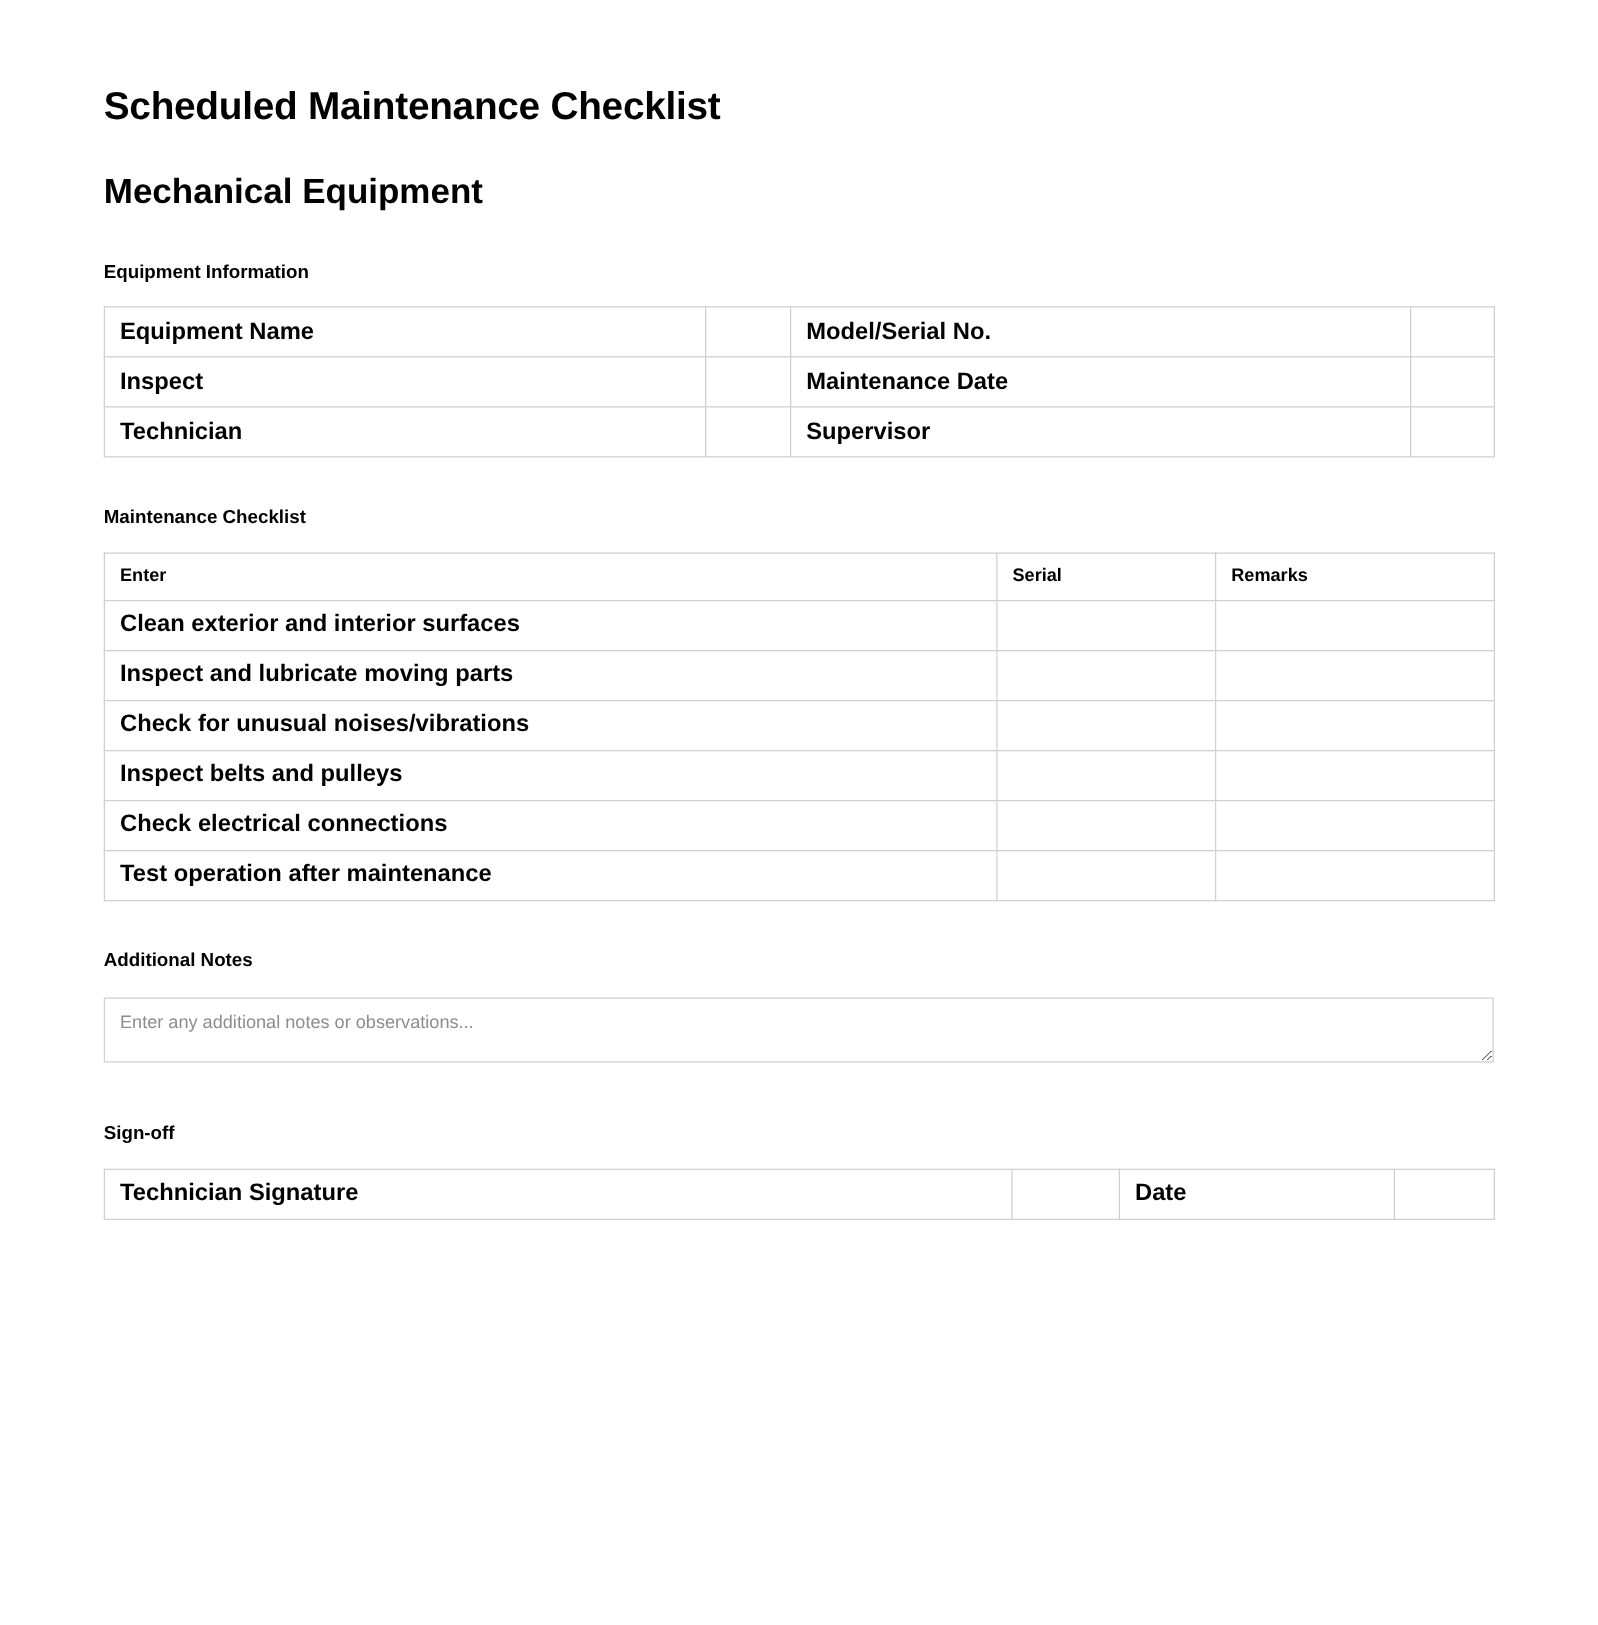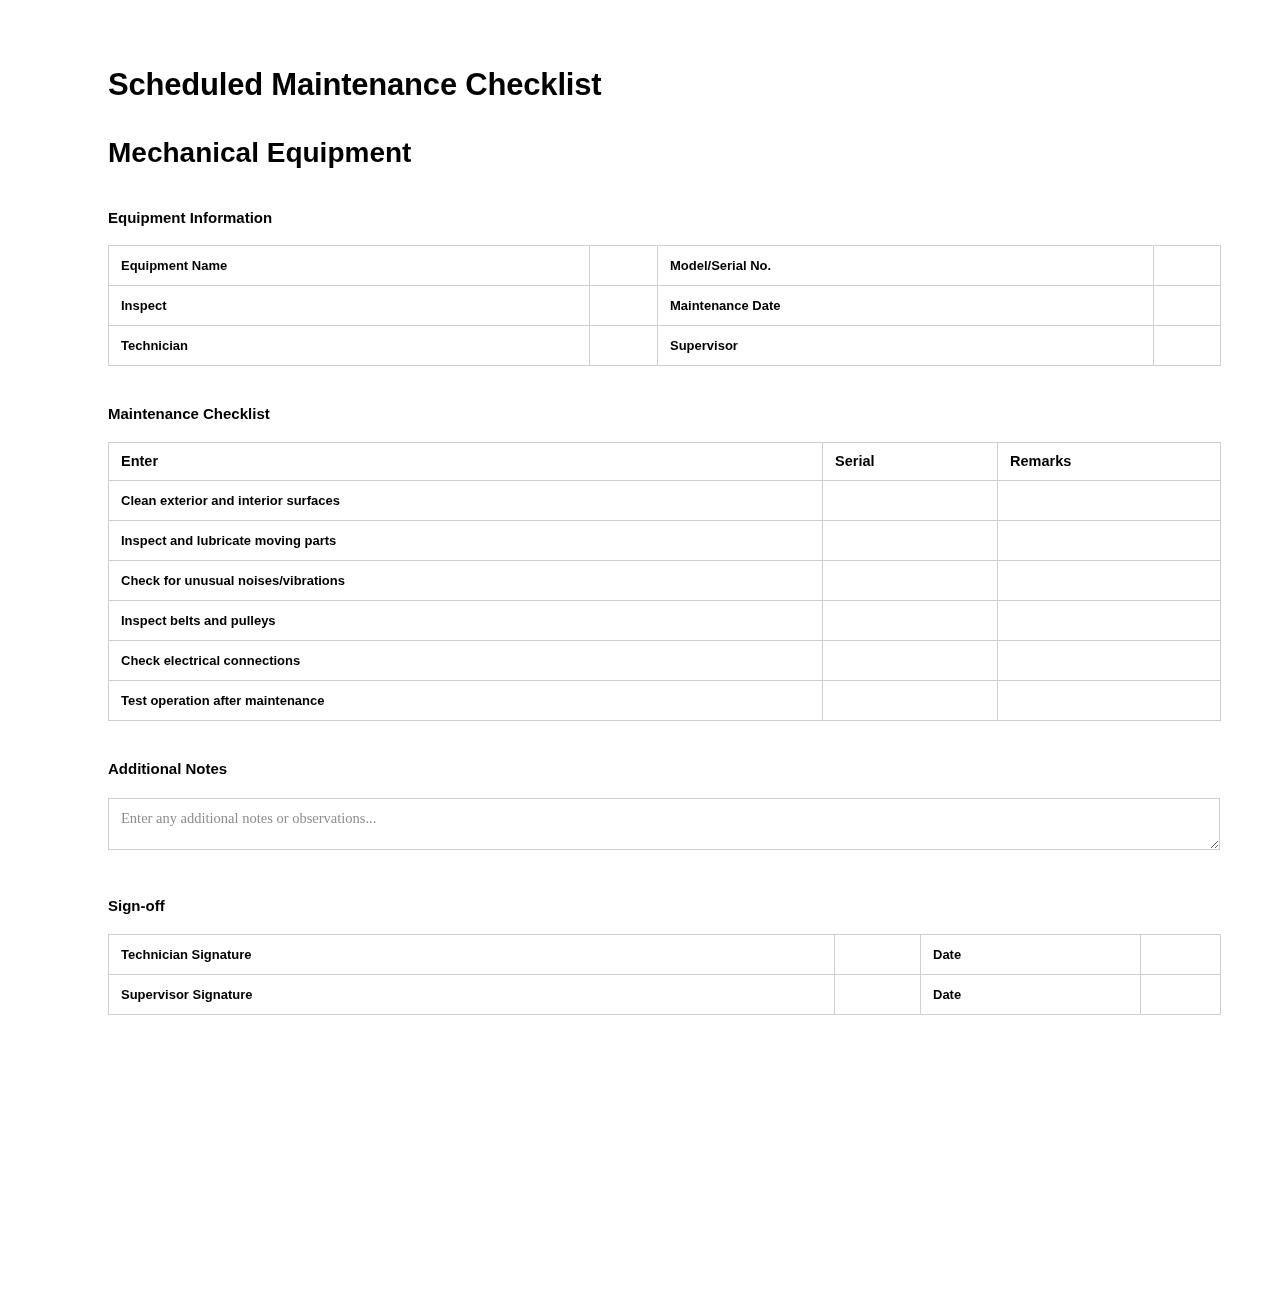--- a/index.html
+++ b/index.html
@@ -8,21 +8,21 @@
     background: #ffffff;
   }
   body {
     width: 1278px;
     height: 1300px;
     font-family: "Liberation Sans", sans-serif;
     color: #000000;
     -webkit-font-smoothing: antialiased;
   }
   .page {
-    padding: 66px 83px 0 108px;
+    padding: 66px 83px 0 83px;
     box-sizing: border-box;
     width: 1278px;
   }
   h1.doc-title {
     font-size: 31px;
     font-weight: bold;
     margin: 0 0 0 0;
     line-height: 1.25;
     letter-spacing: -0.2px;
   }
@@ -44,21 +44,21 @@
     table-layout: fixed;
     margin-top: 18px;
     background: #ffffff;
   }
   table.grid td, table.grid th {
     border: 1px solid #cfcfcf;
     padding: 0 12px;
     height: 38px;
     vertical-align: middle;
     text-align: left;
-    font-size: 13px;
+    font-size: 19px;
   }
   
   table.info td.lbl {
     font-weight: bold;
   }
   table.info td.val {
     background: #ffffff;
   }
   table.info col.c1 { width: 481px; }
   table.info col.c2 { width: 68px; }
@@ -95,21 +95,21 @@
 
   .notes-wrap {
     margin-top: 20px;
   }
   textarea.notes {
     width: 1112px;
     height: 52px;
     box-sizing: border-box;
     border: 1px solid #cfcfcf;
     padding: 10px 12px;
-    font-family: Liberation Serif, serif;
+    font-family: Liberation Sans, sans-serif;
     font-size: 14.5px;
     color: #222222;
     resize: vertical;
     outline: none;
     background: #ffffff;
     line-height: 1.3;
   }
   textarea.notes::placeholder {
     color: #8d8d8d;
     opacity: 1;
@@ -222,23 +222,17 @@
           <col class="c3">
           <col class="c4">
       </colgroup>
       <tbody>
         <tr>
           <td class="lbl">Technician Signature</td>
           <td></td>
           <td class="lbl">Date</td>
           <td></td>
         </tr>
-        <tr>
-          <td class="lbl">Supervisor Signature</td>
-          <td></td>
-          <td class="lbl">Date</td>
-          <td></td>
-        </tr>
       </tbody>
     </table>
   </div>
 
 </div>
 
 </body></html>

